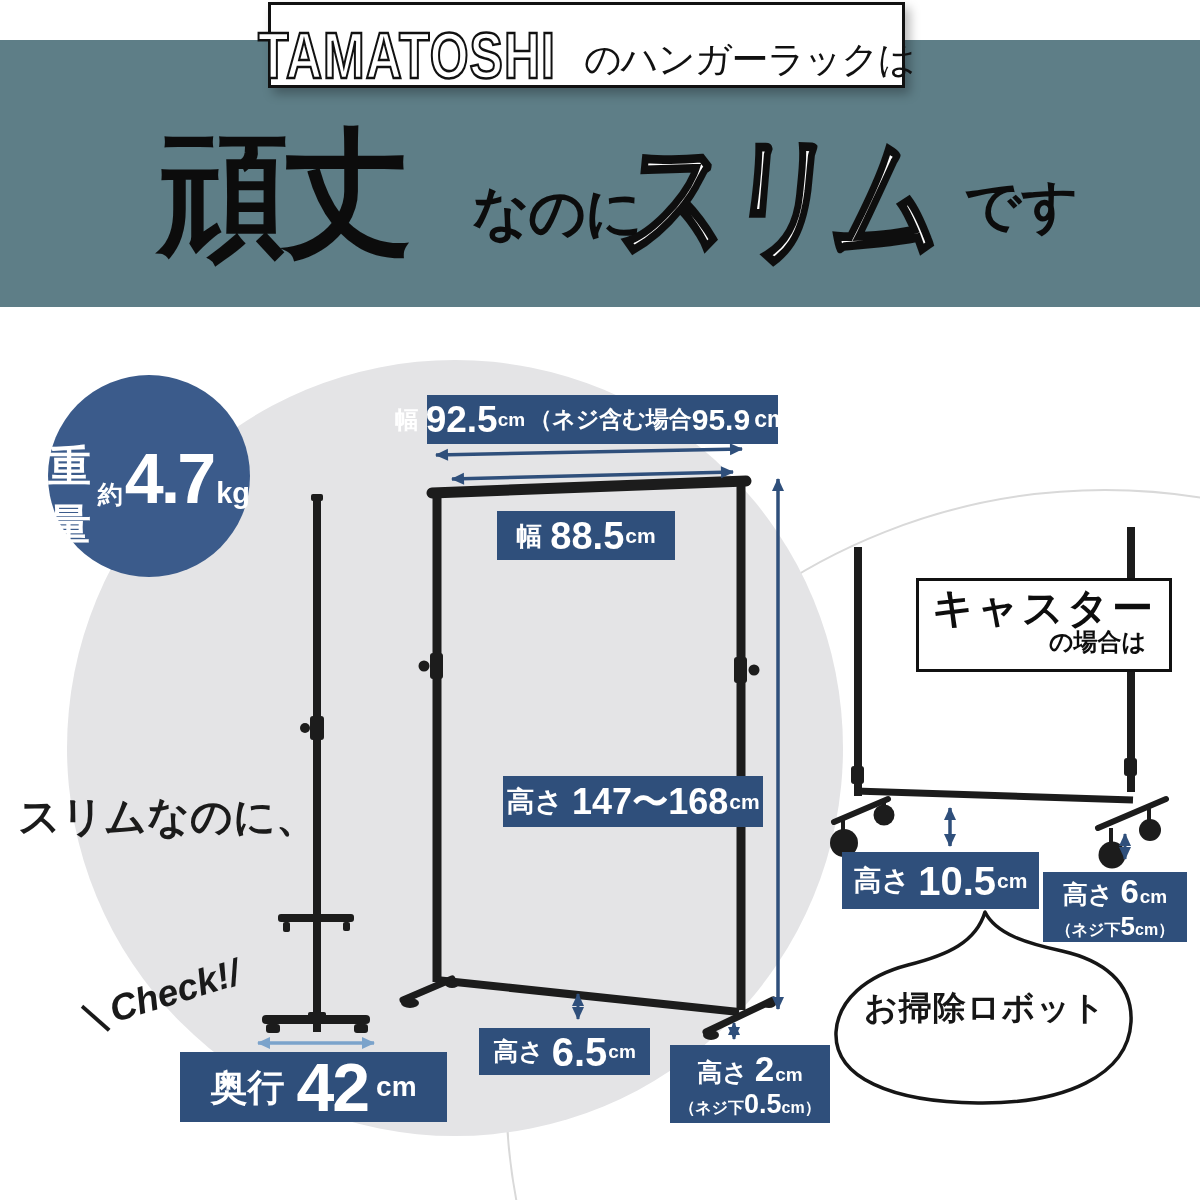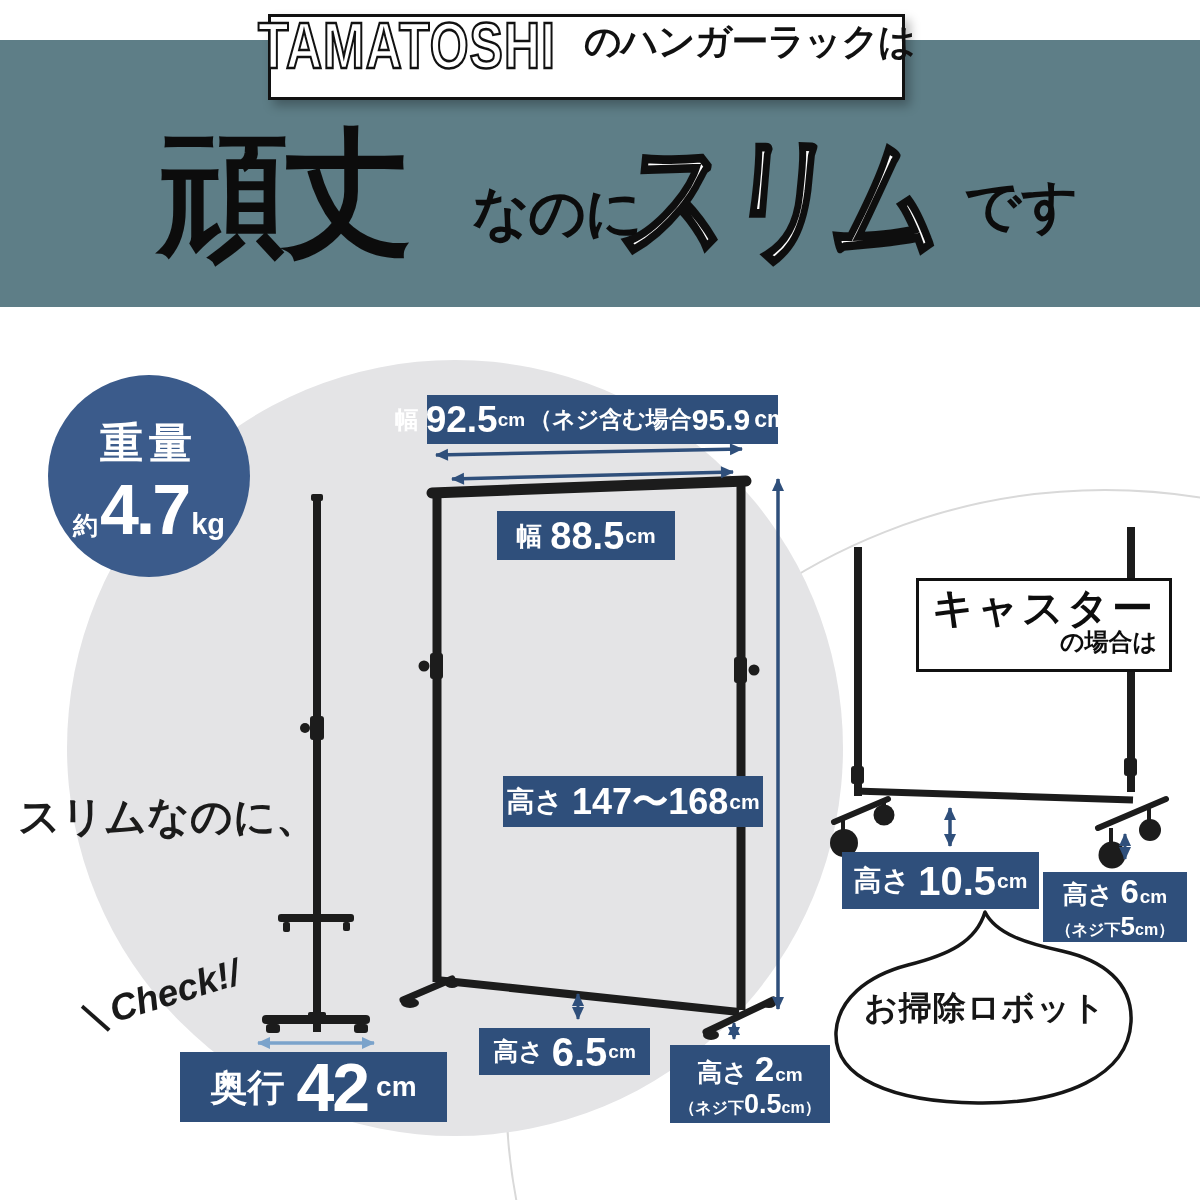--- a/index.html
+++ b/index.html
@@ -3,47 +3,47 @@
 <meta charset="utf-8">
 <style>
   html,body{margin:0;padding:0;background:#fff;}
   .canvas{
     position:relative;width:1200px;height:1200px;overflow:hidden;background:#fff;
     font-family:"Liberation Sans","DejaVu Sans",sans-serif;color:#141414;
   }
   
   .band{position:absolute;left:0;top:40px;width:1200px;height:267px;background:#5e7e87;z-index:1;}
   .title-box{
-    position:absolute;left:268px;top:14px;width:637px;height:86px;background:#fff;
+    position:absolute;left:268px;top:2px;width:637px;height:86px;background:#fff;
     border:3px solid #111;box-sizing:border-box;z-index:3;
-    display:flex;align-items:flex-start;justify-content:center;gap:28px;
+    display:flex;align-items:flex-end;justify-content:center;gap:28px;
     box-shadow:5px 6px 10px rgba(0,0,0,.28);
   }
   .brand{
     font-size:50px;font-weight:700;letter-spacing:1px;color:#fff;
     -webkit-text-stroke:2px #111;transform:scaleY(1.28);white-space:nowrap;
   }
-  .brand-suffix{font-size:37px;font-weight:700;color:#111;white-space:nowrap;letter-spacing:-1px;}
+  .brand-suffix{font-size:37px;font-weight:400;color:#111;white-space:nowrap;letter-spacing:-1px;}
   .hl{position:absolute;z-index:2;line-height:1;white-space:nowrap;}
   .hl-strong{left:158px;top:124px;font-size:138px;font-weight:900;color:#0c0c0c;
     letter-spacing:-6px;transform:scaleX(.94);transform-origin:left top;}
   .hl-conn{left:472px;top:184px;font-size:57px;font-weight:800;color:#0c0c0c;letter-spacing:-2px;}
   .hl-slim{left:630px;top:130px;font-size:134px;font-weight:900;color:#fff;
     -webkit-text-stroke:4.5px #0e0e0e;letter-spacing:-5px;
     transform:scaleX(.80) skewX(-7deg);transform-origin:left top;}
   .hl-suffix{left:964px;top:178px;font-size:56px;font-weight:800;color:#0c0c0c;}
   
   .white-circle{position:absolute;left:505px;top:489px;width:1200px;height:1200px;border-radius:50%;
     background:#fff;border:2px solid #d9d9d9;box-sizing:border-box;z-index:1;}
   .gray-circle{position:absolute;left:67px;top:360px;width:776px;height:776px;border-radius:50%;
     background:#e4e4e6;z-index:2;}
   .art{position:absolute;left:0;top:0;z-index:3;}
   
   .badge{position:absolute;left:48px;top:375px;width:202px;height:202px;border-radius:50%;
-    background:#3b5b8b;z-index:4;display:flex;flex-direction:column;align-items:center;color:#fff;}
+    background:#3b5b8b;z-index:4;display:flex;align-items:center;color:#fff;}
   .badge-title{font-size:43px;font-weight:700;margin-top:40px;letter-spacing:6px;}
   .badge-row{display:flex;align-items:baseline;margin-top:6px;}
   .badge-approx{font-size:25px;font-weight:700;margin-right:2px;}
   .badge-value{font-size:70px;font-weight:800;letter-spacing:-3px;line-height:.9;}
   .badge-unit{font-size:29px;font-weight:700;margin-left:3px;}
   
   .dim{position:absolute;background:#2f4f7b;color:#fff;z-index:5;display:flex;
     align-items:center;justify-content:center;line-height:1;white-space:nowrap;}
   .dim span{display:inline-block;}
   .d-label{font-weight:700;}
@@ -88,21 +88,21 @@
   #box-cast-foot .d-value{font-size:33px;}
   #box-cast-foot .d-unit{font-size:19px;margin-left:1px;}
   #box-cast-foot .d-note{font-size:16px;font-weight:700;}
   #box-cast-foot .d-noteval{font-size:26px;font-weight:700;}
   .gap2{height:5px;}
   
   .caster-box{position:absolute;left:916px;top:578px;width:256px;height:94px;background:#fff;
     border:3px solid #111;box-sizing:border-box;z-index:5;display:flex;flex-direction:column;}
   .caster-title{font-size:41px;font-weight:900;color:#0d0d0d;text-align:center;margin-top:7px;
     letter-spacing:3px;line-height:1;}
-  .caster-sub{font-size:24px;font-weight:800;color:#0d0d0d;text-align:right;padding-right:12px;
+  .caster-sub{font-size:24px;font-weight:800;color:#0d0d0d;text-align:right;padding-right:23px;
     margin-top:1px;line-height:1;}
   
   .stability{position:absolute;left:18px;top:792px;z-index:5;font-size:42px;font-weight:700;
     color:#1b1b1b;line-height:1.18;letter-spacing:0px;white-space:nowrap;}
   .check{position:absolute;left:68px;top:998px;z-index:5;font-size:37px;font-weight:700;
     font-style:italic;color:#1a1a1a;transform:rotate(-17deg);transform-origin:left top;white-space:nowrap;}
   .bubble-text{position:absolute;left:850px;top:988px;width:270px;z-index:6;text-align:center;
     font-size:33px;font-weight:600;color:#161616;line-height:1.2;letter-spacing:1px;}
 </style>
 </head>

